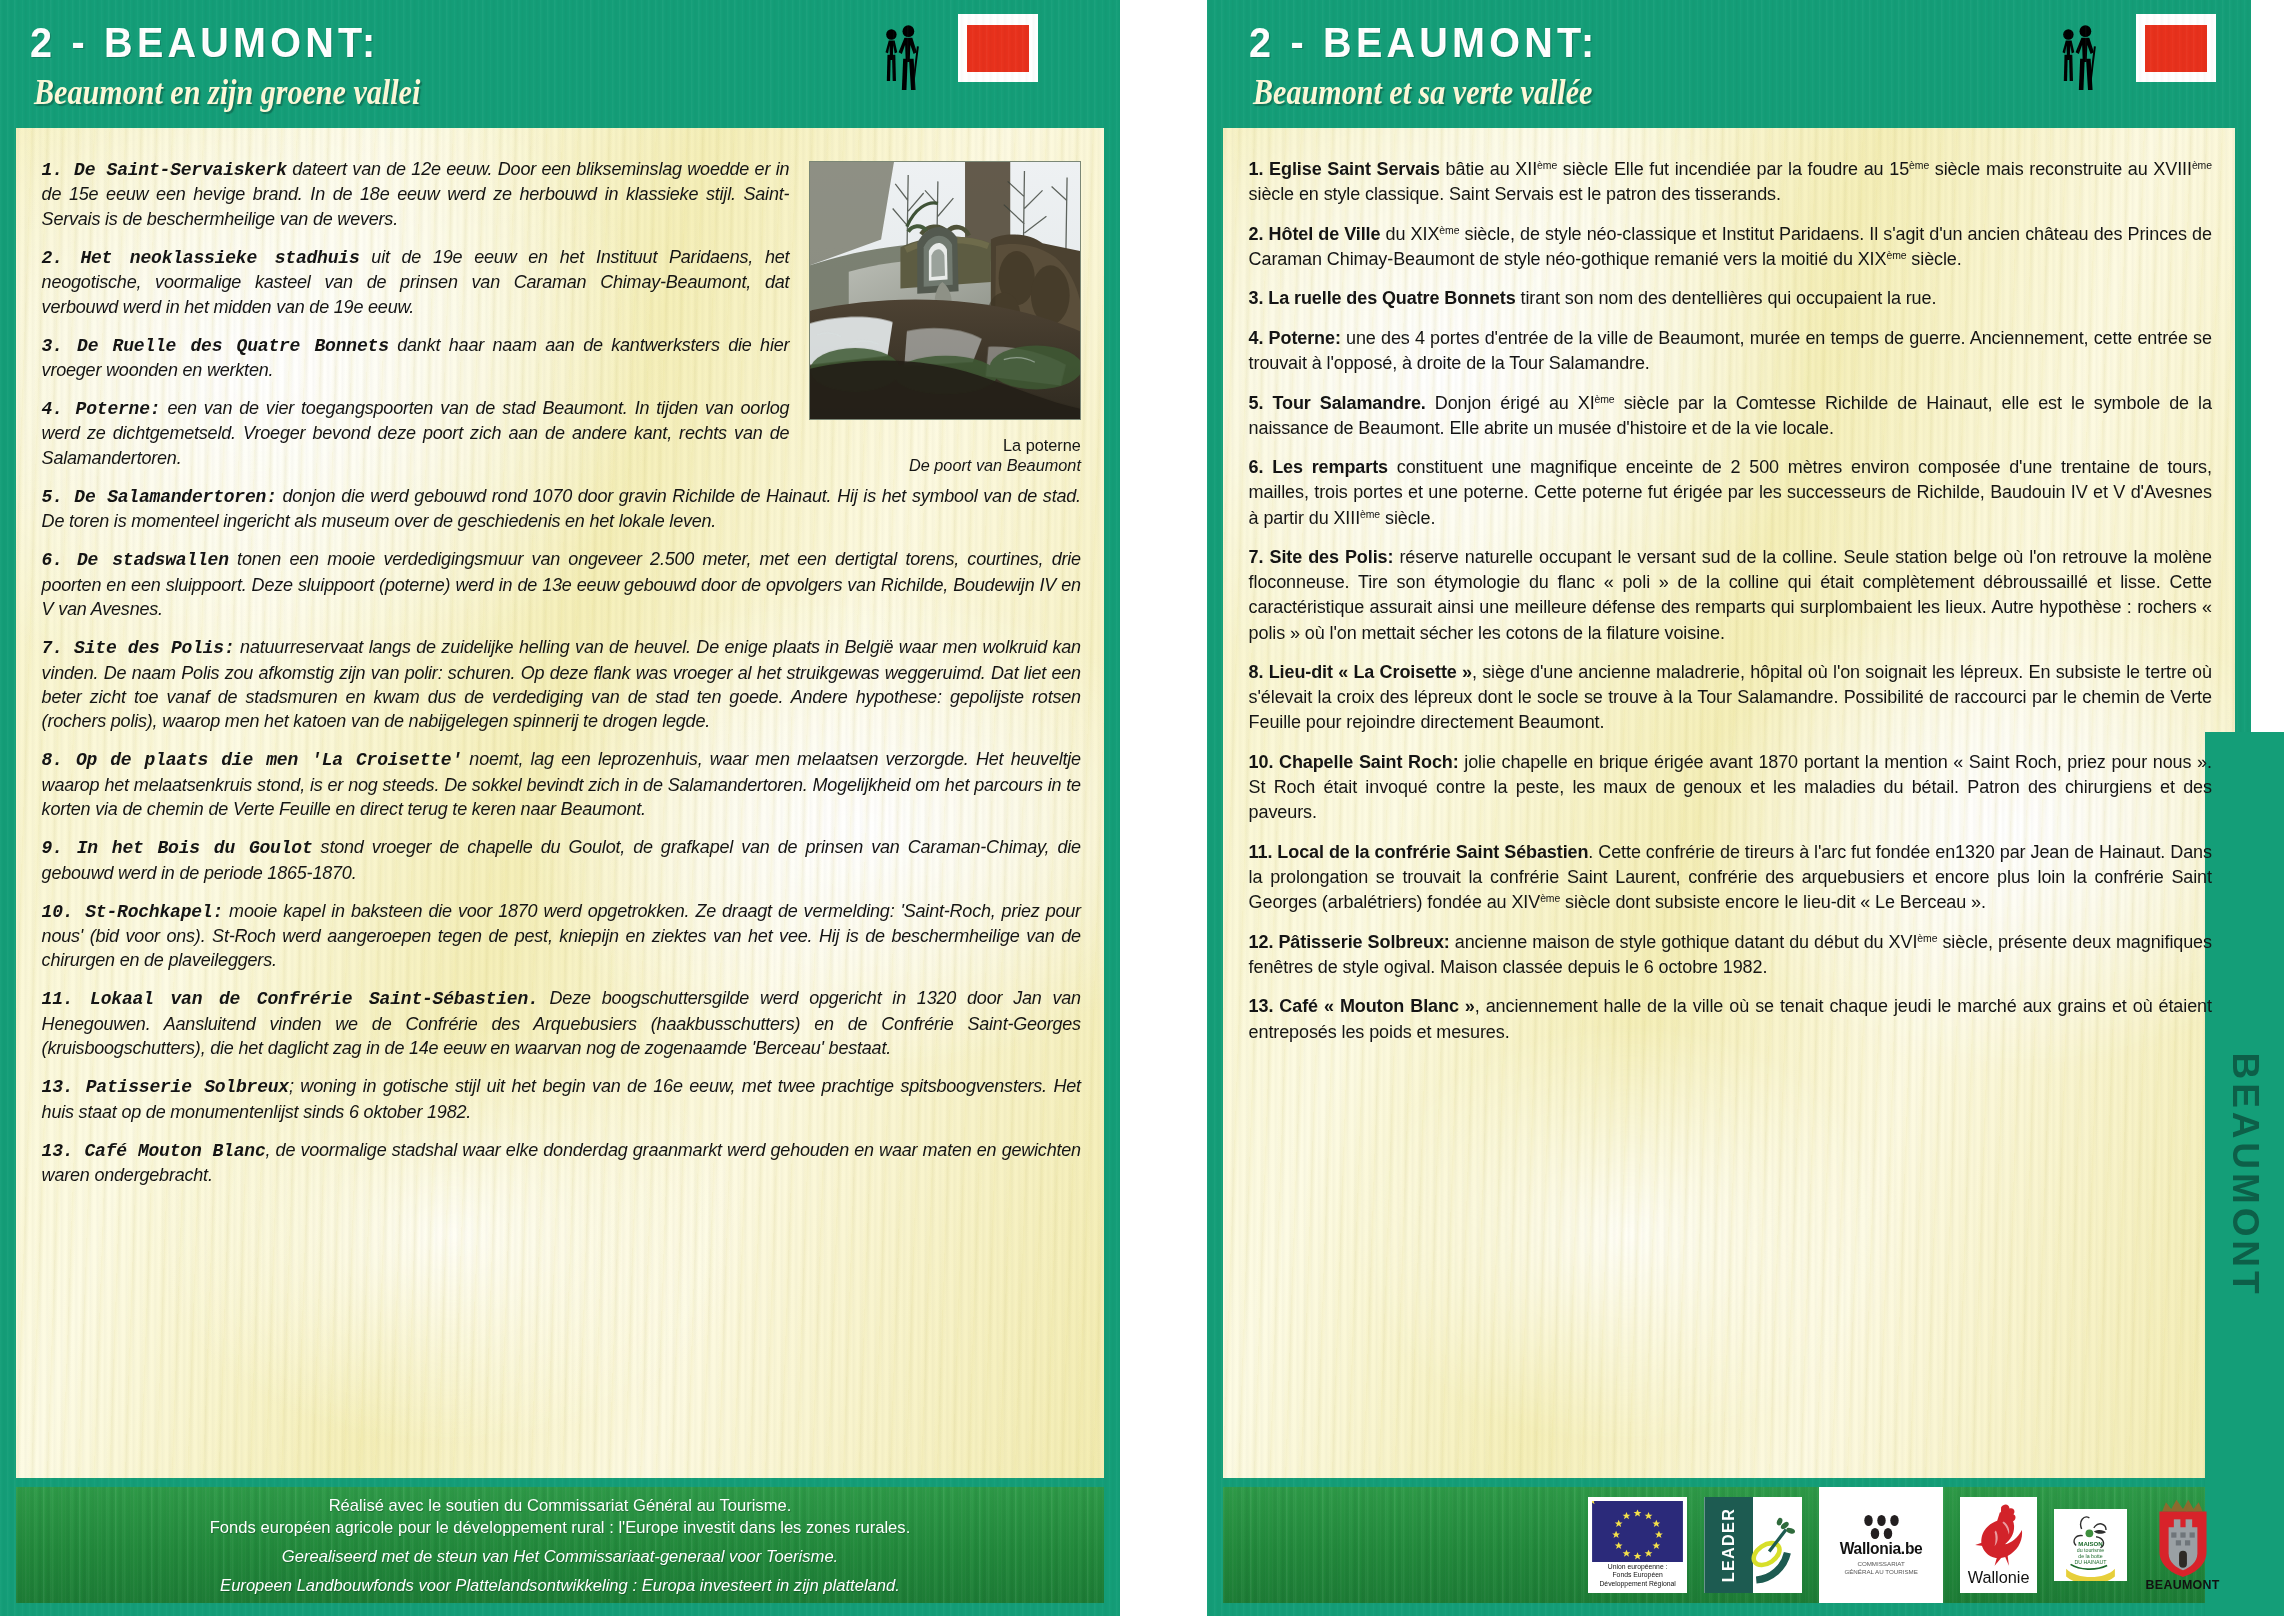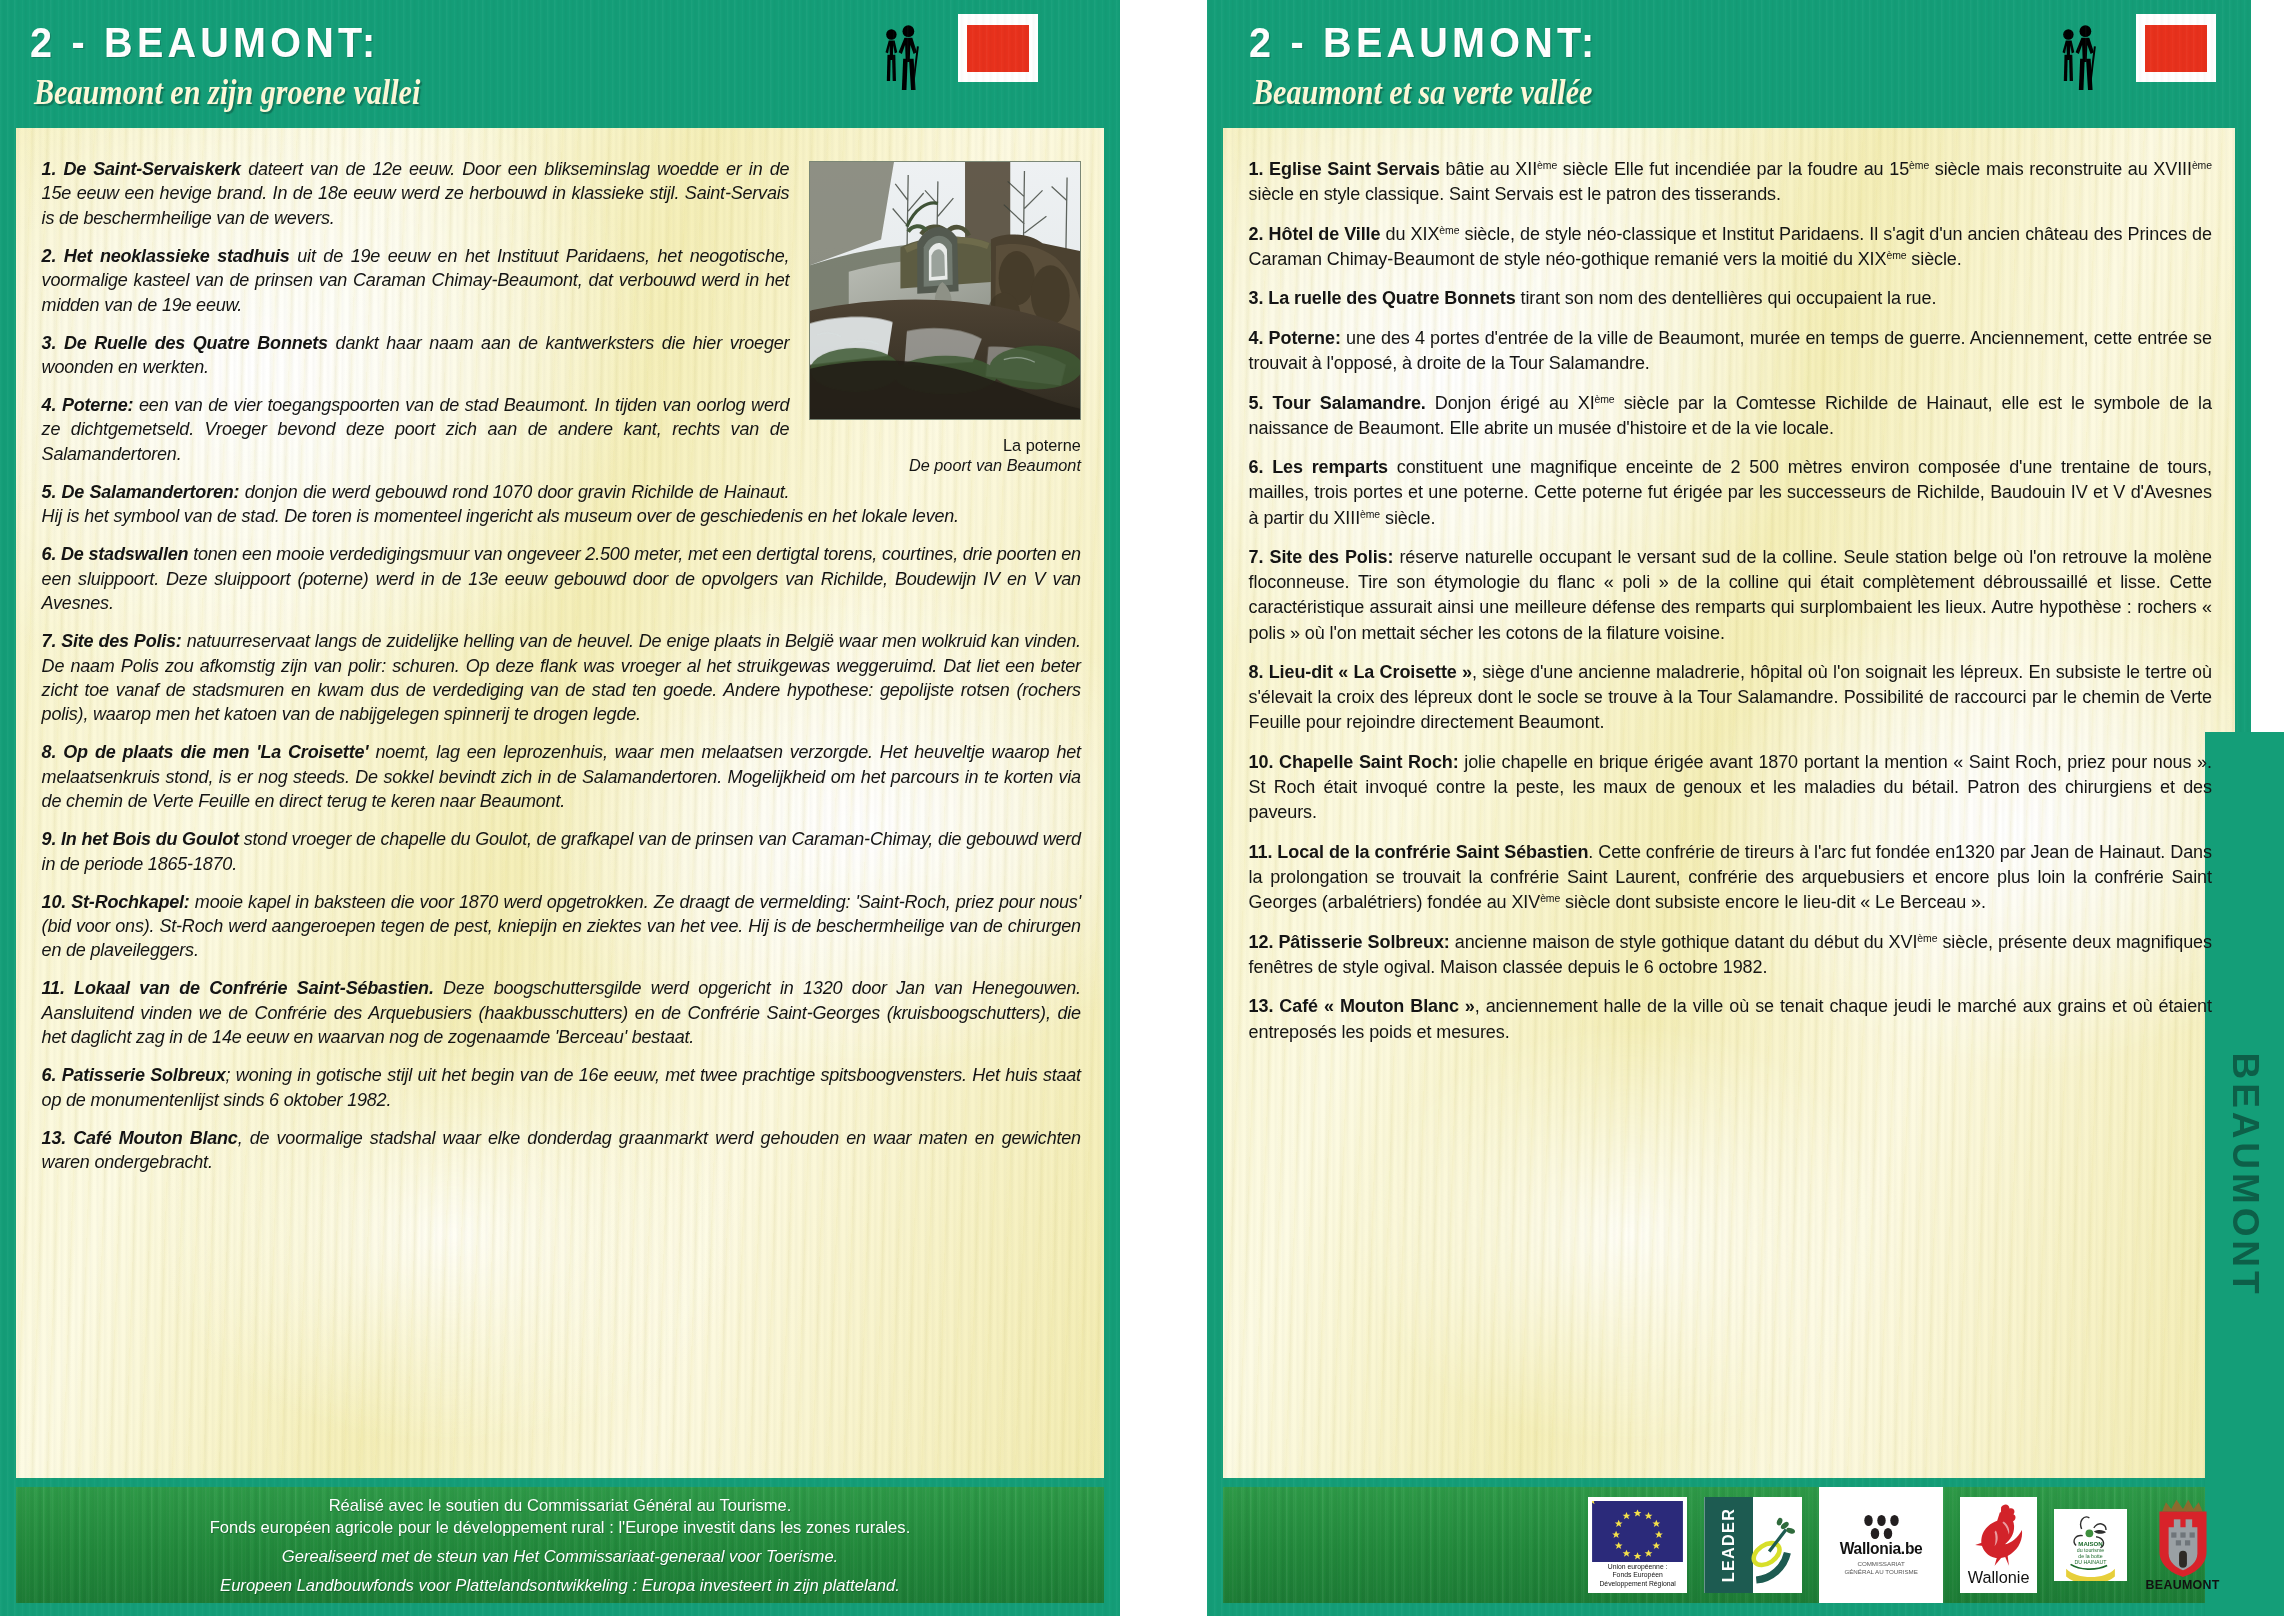--- a/index.html
+++ b/index.html
@@ -131,21 +131,21 @@
   }
 
   
   .nl p.entry {
     font-family: "Liberation Sans", sans-serif;
     font-style: italic;
     font-size: 18px;
     line-height: 1.355;
     letter-spacing: -0.2px;
   }
-  .nl p.entry span.kw { font-weight: 700; font-style: italic; }
+  .nl p.entry span.kw { font-weight: 700; font-style: italic; font-family: Liberation Mono, monospace; }
 
   
   .fr p.entry {
     font-family: "Liberation Sans", sans-serif;
     font-style: normal;
     font-size: 18px;
     line-height: 1.40;
     letter-spacing: -0.1px;
     margin-bottom: 14.3px;
   }
@@ -380,21 +380,21 @@
             <p class="entry"><span class="kw">2. Het neoklassieke stadhuis</span><span> uit de 19e eeuw en het Instituut Paridaens, het neogotische, voormalige kasteel van de prinsen van Caraman Chimay-Beaumont, dat verbouwd werd in het midden van de 19e eeuw.</span></p>
             <p class="entry"><span class="kw">3. De Ruelle des Quatre Bonnets</span><span> dankt haar naam aan de kantwerksters die hier vroeger woonden en werkten.</span></p>
             <p class="entry"><span class="kw">4. Poterne:</span><span> een van de vier toegangspoorten van de stad Beaumont. In tijden van oorlog werd ze dichtgemetseld. Vroeger bevond deze poort zich aan de andere kant, rechts van de Salamandertoren.</span></p>
             <p class="entry"><span class="kw">5. De Salamandertoren:</span><span> donjon die werd gebouwd rond 1070 door gravin Richilde de Hainaut. Hij is het symbool van de stad. De toren is momenteel ingericht als museum over de geschiedenis en het lokale leven.</span></p>
             <p class="entry"><span class="kw">6. De stadswallen</span><span> tonen een mooie verdedigingsmuur van ongeveer 2.500 meter, met een dertigtal torens, courtines, drie poorten en een sluippoort. Deze sluippoort (poterne) werd in de 13e eeuw gebouwd door de opvolgers van Richilde, Boudewijn IV en V van Avesnes.</span></p>
             <p class="entry"><span class="kw">7. Site des Polis:</span><span> natuurreservaat langs de zuidelijke helling van de heuvel. De enige plaats in België waar men wolkruid kan vinden. De naam Polis zou afkomstig zijn van polir: schuren. Op deze flank was vroeger al het struikgewas weggeruimd. Dat liet een beter zicht toe vanaf de stadsmuren en kwam dus de verdediging van de stad ten goede. Andere hypothese: gepolijste rotsen (rochers polis), waarop men het katoen van de nabijgelegen spinnerij te drogen legde.</span></p>
             <p class="entry"><span class="kw">8. Op de plaats die men 'La Croisette'</span><span> noemt, lag een leprozenhuis, waar men melaatsen verzorgde. Het heuveltje waarop het melaatsenkruis stond, is er nog steeds. De sokkel bevindt zich in de Salamandertoren. Mogelijkheid om het parcours in te korten via de chemin de Verte Feuille en direct terug te keren naar Beaumont.</span></p>
             <p class="entry"><span class="kw">9. In het Bois du Goulot</span><span> stond vroeger de chapelle du Goulot, de grafkapel van de prinsen van Caraman-Chimay, die gebouwd werd in de periode 1865-1870.</span></p>
             <p class="entry"><span class="kw">10. St-Rochkapel:</span><span> mooie kapel in baksteen die voor 1870 werd opgetrokken. Ze draagt de vermelding: 'Saint-Roch, priez pour nous' (bid voor ons). St-Roch werd aangeroepen tegen de pest, kniepijn en ziektes van het vee. Hij is de beschermheilige van de chirurgen en de plaveileggers.</span></p>
             <p class="entry"><span class="kw">11. Lokaal van de Confrérie Saint-Sébastien.</span><span> Deze boogschuttersgilde werd opgericht in 1320 door Jan van Henegouwen. Aansluitend vinden we de Confrérie des Arquebusiers (haakbusschutters) en de Confrérie Saint-Georges (kruisboogschutters), die het daglicht zag in de 14e eeuw en waarvan nog de zogenaamde 'Berceau' bestaat.</span></p>
-            <p class="entry"><span class="kw">6. Patisserie Solbreux</span><span>; woning in gotische stijl uit het begin van de 16e eeuw, met twee prachtige spitsboogvensters. Het huis staat op de monumentenlijst sinds 6 oktober 1982.</span></p>
+            <p class="entry"><span class="kw">13. Patisserie Solbreux</span><span>; woning in gotische stijl uit het begin van de 16e eeuw, met twee prachtige spitsboogvensters. Het huis staat op de monumentenlijst sinds 6 oktober 1982.</span></p>
             <p class="entry"><span class="kw">13. Café Mouton Blanc</span><span>, de voormalige stadshal waar elke donderdag graanmarkt werd gehouden en waar maten en gewichten waren ondergebracht.</span></p>
           </div>
       </div>
     </div>
 
     <div class="footer">
       <div class="footer-text">
         <div class="fr-l">Réalisé avec le soutien du Commissariat Général au Tourisme.</div>
         <div class="fr-l">Fonds européen agricole pour le développement rural : l'Europe investit dans les zones rurales.</div>
         <div class="nl-l">Gerealiseerd met de steun van Het Commissariaat-generaal voor Toerisme.</div>

